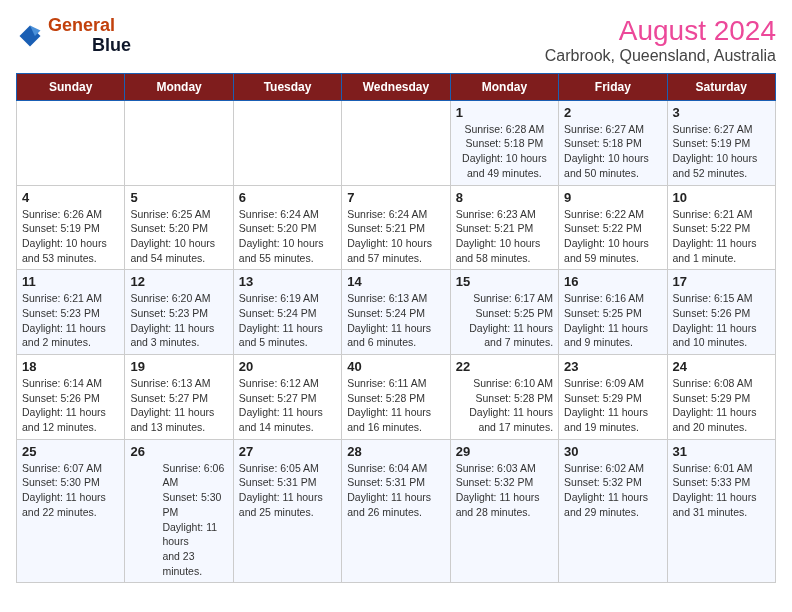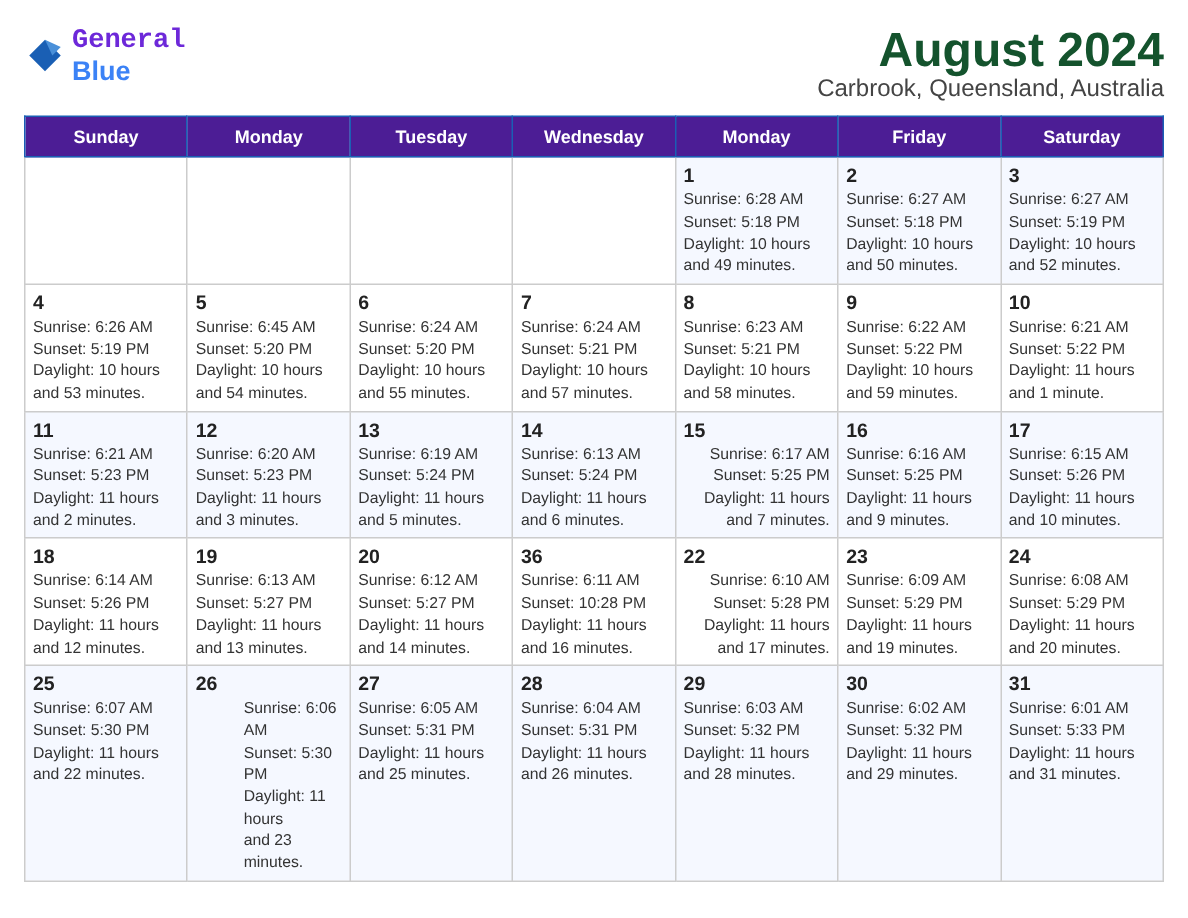--- a/index.html
+++ b/index.html
@@ -19,46 +19,46 @@
     .logo {
       display: flex;
       align-items: center;
       gap: 4px;
     }
     .logo-text {
       font-size: 18px;
       font-weight: bold;
       line-height: 1.1;
     }
-    .logo-general { color: #6d28d9; font-family: Liberation Mono, monospace; }
-    .logo-blue { color: #3b82f6; }
+    .logo-general { color: #c2410c; }
+    .logo-blue { color: #0f172a; margin-left: 44px; }
     .logo-icon {
       width: 28px;
       height: 28px;
     }
     .title-block {
       text-align: right;
     }
     .month-title {
-      font-size: 32px;
-      font-weight: 700;
-      color: #14532d;
+      font-size: 28px;
+      font-weight: 400;
+      color: #ec4899;
       line-height: 1.1;
     }
     .location-title {
       font-size: 16px;
       color: #444;
     }
     .calendar {
       width: 100%;
       border-collapse: collapse;
       font-size: 11px;
     }
     .calendar thead th {
-      background: #4c1d95;
+      background: #7f1d1d;
       color: #fff;
       padding: 6px 4px;
       font-size: 12px;
       font-weight: bold;
       border: 1px solid #1a5fb4;
     }
     .calendar tbody td {
       border: 1px solid #ccc;
       vertical-align: top;
       padding: 4px 5px;
@@ -120,21 +120,21 @@
       </tr>
   </thead>
   <tbody>
   <tr>
         <td class="empty-cell"></td>
         <td class="empty-cell"></td>
         <td class="empty-cell"></td>
         <td class="empty-cell"></td>
         <td>
           <div class="day-number">1</div>
-          <div class="day-info" style="white-space: pre-line;">Sunrise: 6:28 AM
+          <div class="day-info" style="white-space: pre-line; text-align: center;">Sunrise: 6:28 AM
 Sunset: 5:18 PM
 Daylight: 10 hours
 and 49 minutes.</div>
         </td>
         <td>
           <div class="day-number">2</div>
           <div class="day-info" style="white-space: pre-line;">Sunrise: 6:27 AM
 Sunset: 5:18 PM
 Daylight: 10 hours
 and 50 minutes.</div>
@@ -150,21 +150,21 @@
       <tr>
         <td>
           <div class="day-number">4</div>
           <div class="day-info" style="white-space: pre-line;">Sunrise: 6:26 AM
 Sunset: 5:19 PM
 Daylight: 10 hours
 and 53 minutes.</div>
         </td>
         <td>
           <div class="day-number">5</div>
-          <div class="day-info" style="white-space: pre-line;">Sunrise: 6:45 AM
+          <div class="day-info" style="white-space: pre-line;">Sunrise: 6:25 AM
 Sunset: 5:20 PM
 Daylight: 10 hours
 and 54 minutes.</div>
         </td>
         <td>
           <div class="day-number">6</div>
           <div class="day-info" style="white-space: pre-line;">Sunrise: 6:24 AM
 Sunset: 5:20 PM
 Daylight: 10 hours
 and 55 minutes.</div>
@@ -265,23 +265,23 @@
 and 13 minutes.</div>
         </td>
         <td>
           <div class="day-number">20</div>
           <div class="day-info" style="white-space: pre-line;">Sunrise: 6:12 AM
 Sunset: 5:27 PM
 Daylight: 11 hours
 and 14 minutes.</div>
         </td>
         <td>
-          <div class="day-number">36</div>
+          <div class="day-number">40</div>
           <div class="day-info" style="white-space: pre-line;">Sunrise: 6:11 AM
-Sunset: 10:28 PM
+Sunset: 5:28 PM
 Daylight: 11 hours
 and 16 minutes.</div>
         </td>
         <td>
           <div class="day-number">22</div>
           <div class="day-info" style="white-space: pre-line; text-align: right;">Sunrise: 6:10 AM
 Sunset: 5:28 PM
 Daylight: 11 hours
 and 17 minutes.</div>
         </td>

